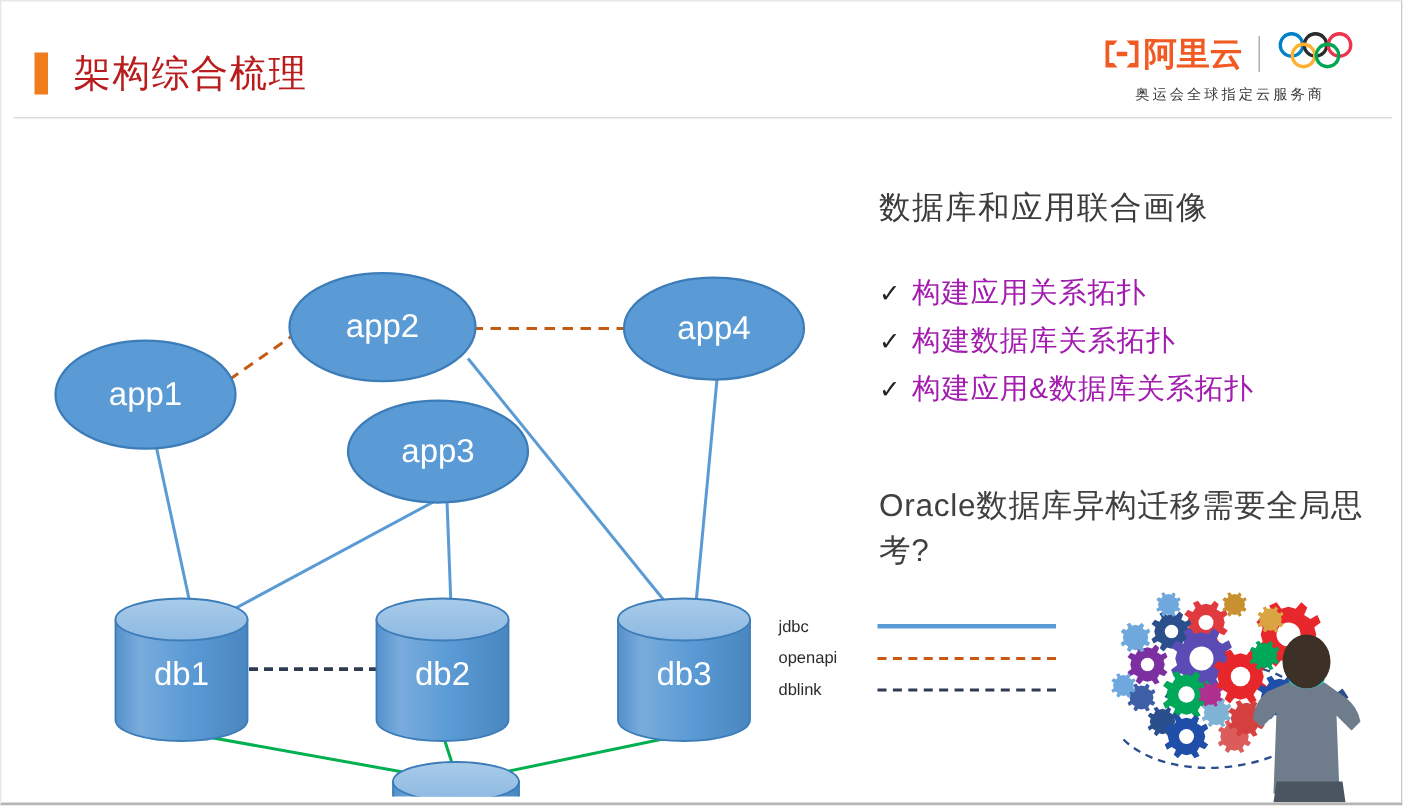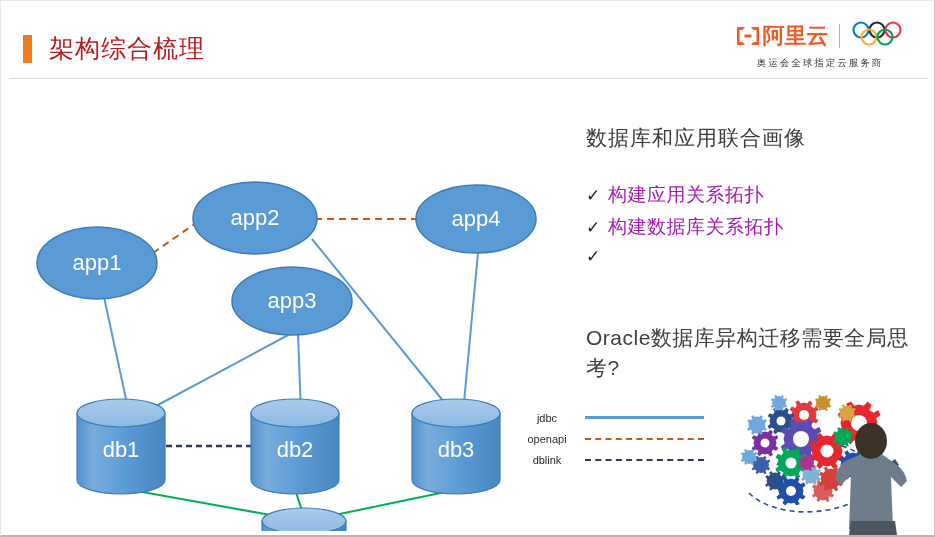--- a/index.html
+++ b/index.html
@@ -156,21 +156,21 @@
     left: 518px; top: 406px;
     width: 185px;
   }
   .legend-row {
     display: flex;
     align-items: center;
     height: 21px;
   }
   .legend-label {
     width: 56px;
-    text-align: center;
+    text-align: left;
     font-size: 11px;
     color: #2b2b2b;
     padding-right: 10px;
     flex: 0 0 56px;
   }
   .legend-swatch {
     flex: 1 1 auto;
     height: 0;
   }
   .legend-solid {
@@ -312,20 +312,21 @@
       <div class="bullet-row">
         <span class="bullet-check">✓</span>
         <span class="bullet-text">构建应用关系拓扑</span>
       </div>
       <div class="bullet-row">
         <span class="bullet-check">✓</span>
         <span class="bullet-text">构建数据库关系拓扑</span>
       </div>
       <div class="bullet-row">
         <span class="bullet-check">✓</span>
+        <span class="bullet-text">构建应用&amp;数据库关系拓扑</span>
       </div>
     </div>
   </div>
 
   <div id="question-block">Oracle数据库异构迁移需要全局思考?</div>
 
   <div id="legend">
     <div class="legend-row">
       <span class="legend-label">jdbc</span>
       <span class="legend-swatch legend-solid"></span>

